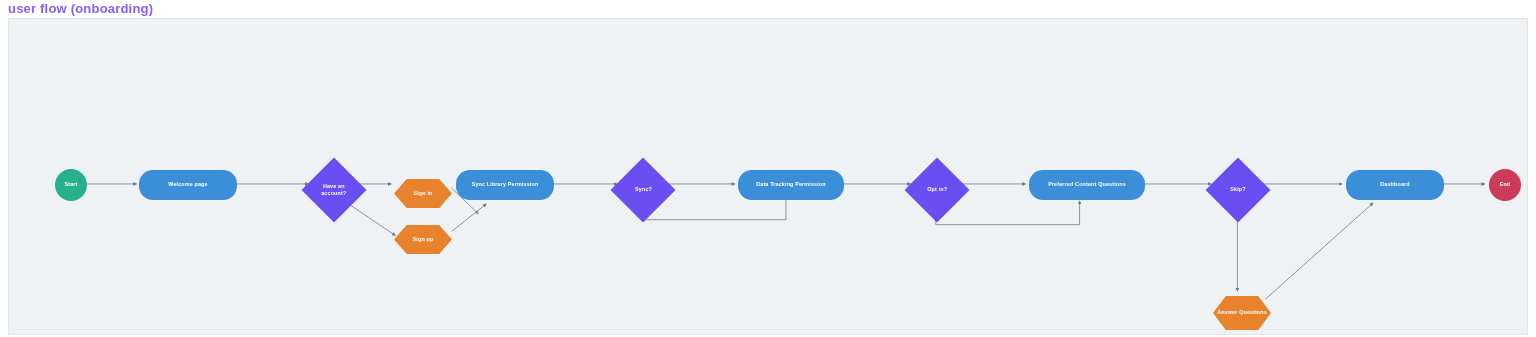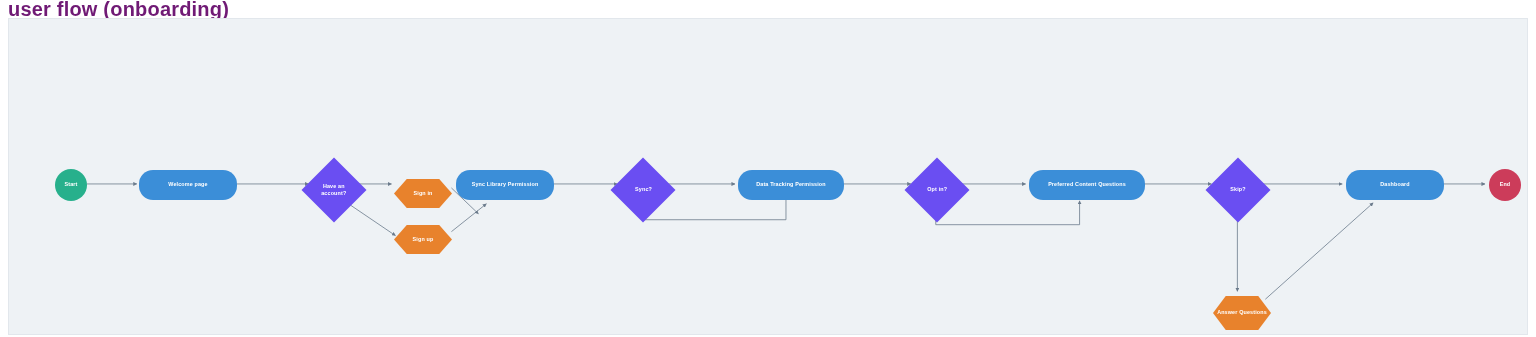--- a/index.html
+++ b/index.html
@@ -12,23 +12,23 @@
     position: relative;
     width: 1536px;
     height: 337px;
     overflow: hidden;
     background: #ffffff;
   }
   #page-title {
     position: absolute;
     left: 8px;
     top: 0px;
-    font-size: 20px;
+    font-size: 13px;
     font-weight: 700;
-    color: #701a75;
+    color: #8b5cf6;
     letter-spacing: 0.2px;
     line-height: 18px;
   }
   #canvas {
     position: absolute;
     left: 8px;
     top: 18px;
     width: 1520px;
     height: 317px;
     background: #eef2f5;

